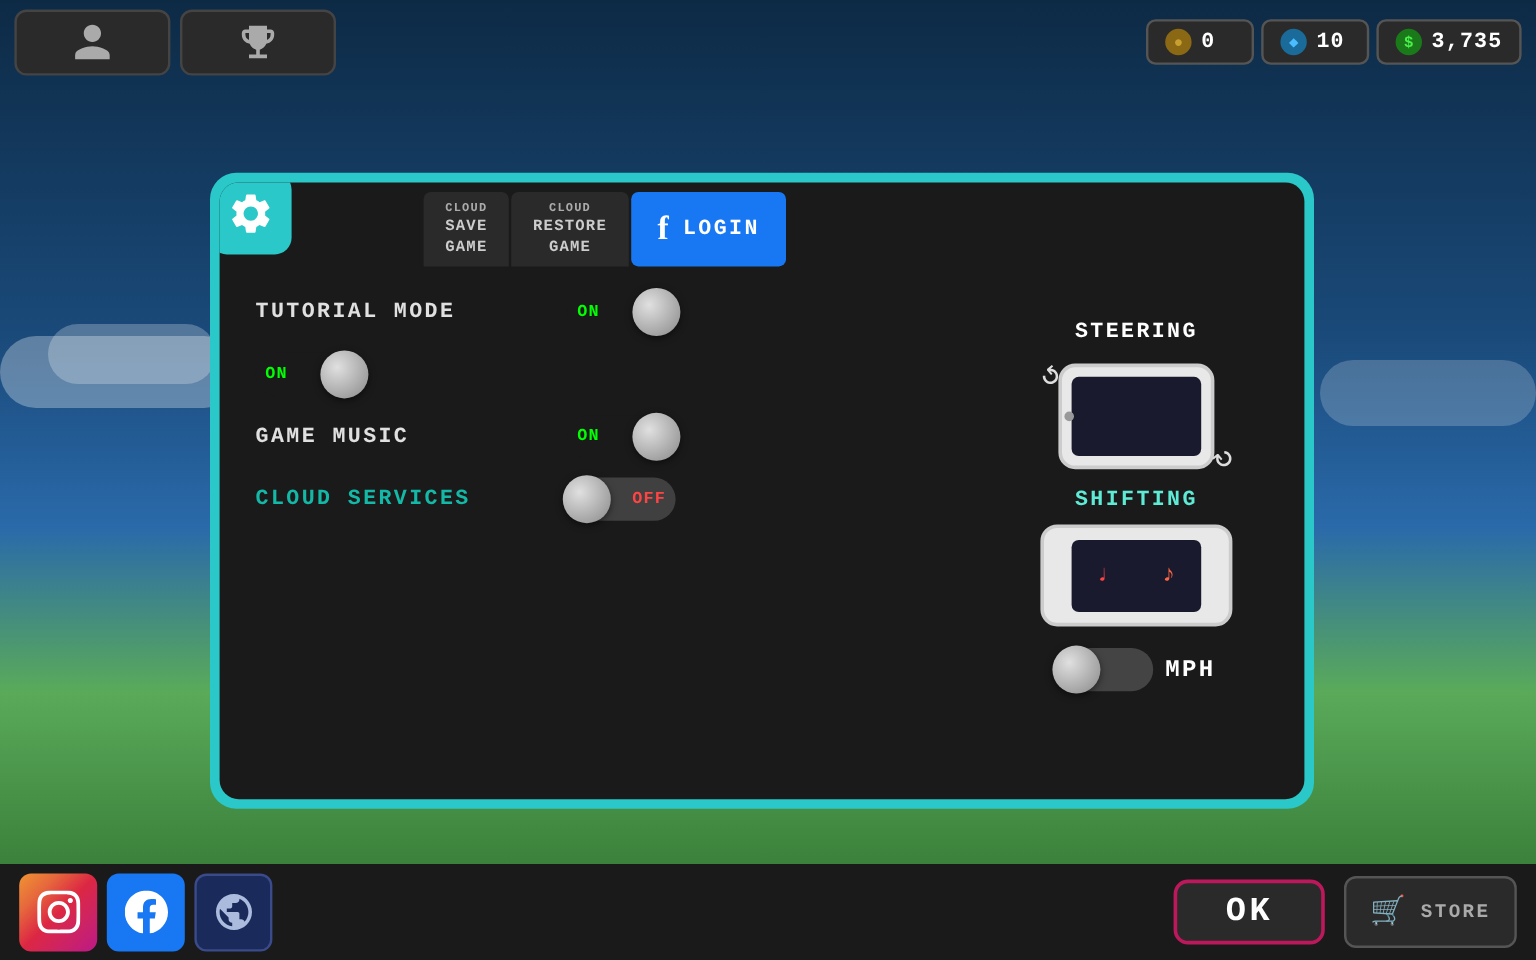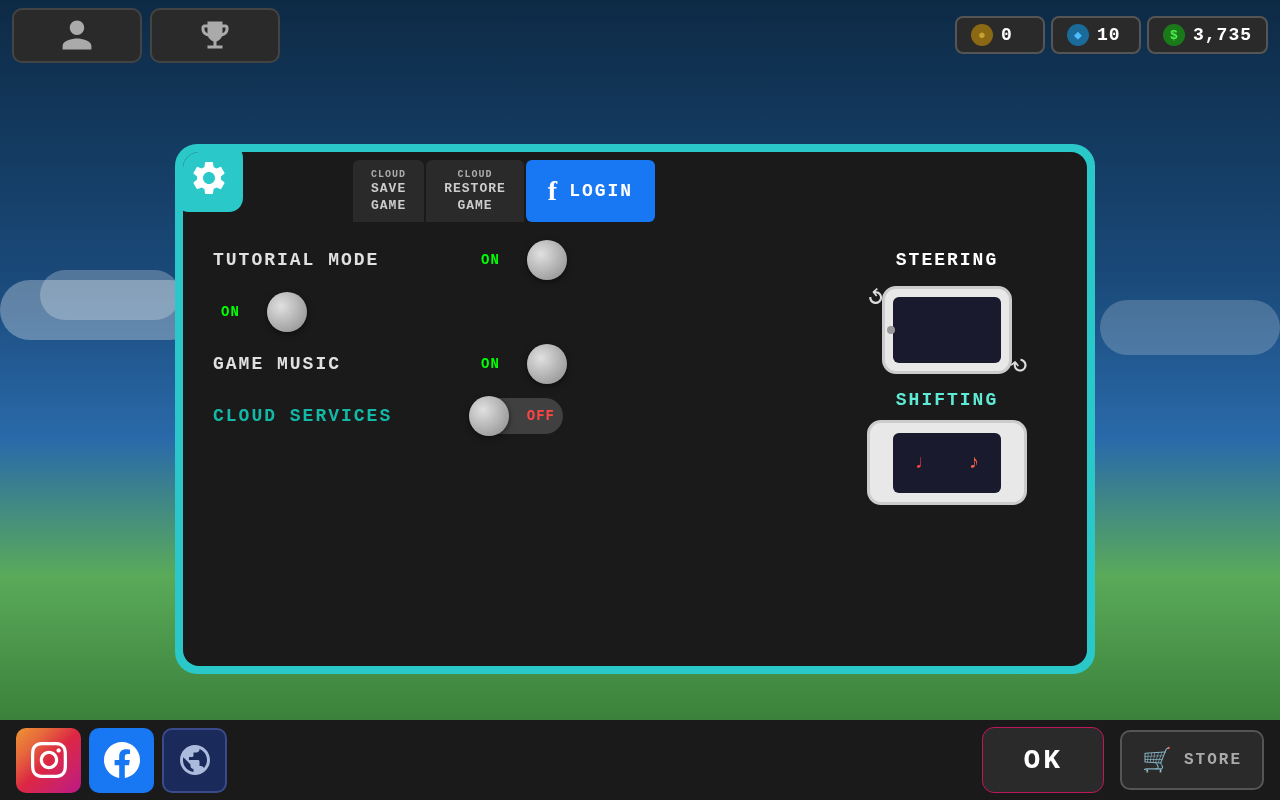--- a/index.html
+++ b/index.html
@@ -244,21 +244,21 @@
 
     
     .steering-label {
       color: #fff;
       font-family: 'Courier New', monospace;
       font-size: 18px;
       font-weight: bold;
       letter-spacing: 2px;
       text-transform: uppercase;
       text-align: center;
-      margin-top: 8px;
+      margin-top: 25px;
     }
 
     .phone-container {
       position: relative;
       width: 160px;
       height: 100px;
     }
     .phone-device {
       width: 130px;
       height: 88px;
@@ -377,30 +377,30 @@
       cursor: pointer;
       border: none;
     }
     .btn-instagram { background: linear-gradient(135deg, #f09433, #e6683c, #dc2743, #cc2366, #bc1888); }
     .btn-facebook-bottom { background: #1877f2; }
     .btn-globe { background: #1a2a5a; border: 2px solid #3a4a8a; }
 
     .ok-button {
       margin-left: auto;
       background: #2a2a2a;
-      border: 1px solid #be185d;
+      border: 3px solid #be185d;
       border-radius: 12px;
       color: #fff;
       font-family: 'Courier New', monospace;
       font-size: 28px;
       font-weight: bold;
       letter-spacing: 3px;
       padding: 8px 40px;
       cursor: pointer;
-      height: 66px;
+      height: 54px;
     }
 
     .store-button {
       background: #2a2a2a;
       border: 2px solid #555;
       border-radius: 10px;
       color: #aaa;
       font-family: 'Courier New', monospace;
       font-size: 16px;
       font-weight: bold;
@@ -528,20 +528,26 @@
 
         <div class="shifting-label">SHIFTING</div>
 
         <div class="phone-container2">
           <div class="phone-screen2">
             <span class="shift-icon" style="color:#ff4444;">♩</span>
             <span class="shift-icon" style="color:#ff6644;">♪</span>
           </div>
         </div>
 
+        <div class="mph-row">
+          <div class="mph-knob">
+            <div class="mph-knob-ball"></div>
+          </div>
+          <span class="mph-label">MPH</span>
+        </div>
 
       </div>
 
     </div>
 
   </div>
 </div>
 
 <div class="bottom-bar">
   <button class="bottom-btn btn-instagram">

